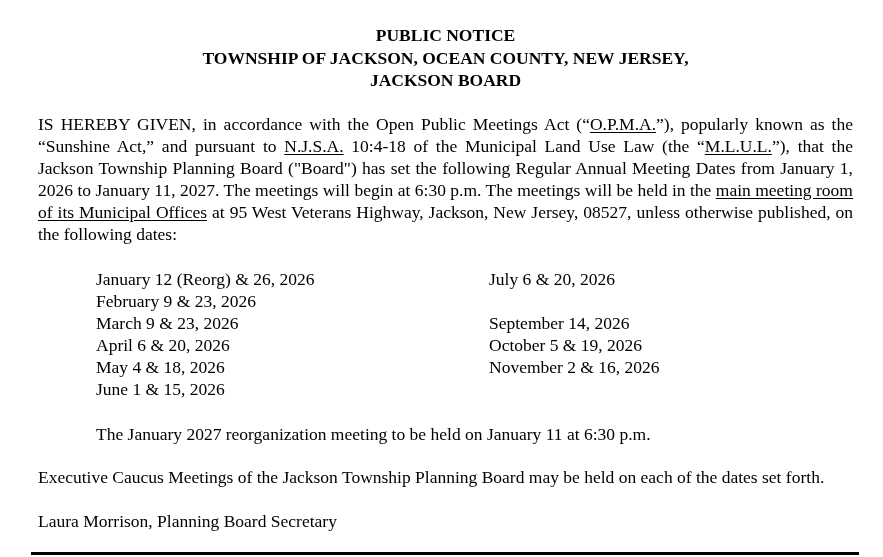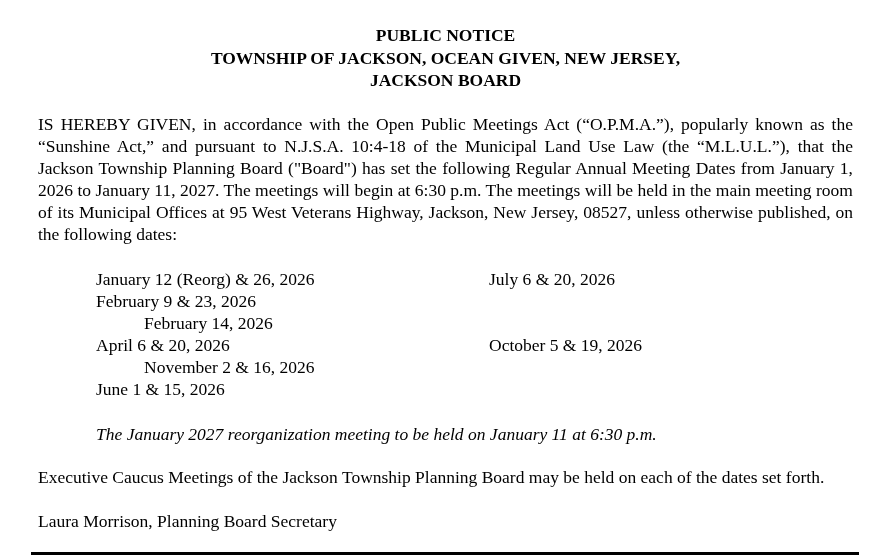--- a/index.html
+++ b/index.html
@@ -23,20 +23,21 @@
     text-align: center;
     font-weight: bold;
     line-height: 22.5px;
   }
   .notice-paragraph {
     margin-top: 21px;
     text-align: justify;
     line-height: 22px;
   }
   .u {
+    text-decoration: underline;
     text-underline-offset: 2px;
   }
   .dates-table {
     margin-top: 23px;
     margin-left: 58px;
     line-height: 22px;
   }
   .date-row {
     display: flex;
     align-items: center;
@@ -55,21 +56,20 @@
     width: 1.5px;
     height: 18px;
     background: #000000;
     margin-left: 1px;
     vertical-align: -3px;
   }
   .reorg-note {
     margin-top: 23px;
     margin-left: 58px;
     line-height: 22px;
-    font-style: italic;
   }
   .caucus-note {
     margin-top: 21px;
     text-align: justify;
     line-height: 22px;
   }
   .signature {
     margin-top: 22px;
     line-height: 22px;
   }
@@ -82,42 +82,44 @@
     background: #000000;
   }
 </style>
 </head>
 <body>
 
 <div class="page">
 
   <div class="title-block">
     <div>PUBLIC NOTICE</div>
-    <div>TOWNSHIP OF JACKSON, OCEAN GIVEN, NEW JERSEY,</div>
+    <div>TOWNSHIP OF JACKSON, OCEAN COUNTY, NEW JERSEY,</div>
     <div>JACKSON BOARD</div>
   </div>
 
   <div class="notice-paragraph"><span>IS HEREBY GIVEN, in accordance with the Open Public Meetings Act (“</span><span class="u">O.P.M.A.</span><span>”), popularly known as the “Sunshine Act,” and pursuant to </span><span class="u">N.J.S.A.</span><span> 10:4-18 of the Municipal Land Use Law (the “</span><span class="u">M.L.U.L.</span><span>”), that the Jackson Township Planning Board ("Board") has set the following Regular Annual Meeting Dates from January 1, 2026 to January 11, 2027.  The meetings will begin at 6:30 p.m.  The meetings will be held in the </span><span class="u">main meeting room of its Municipal Offices</span><span> at 95 West Veterans Highway, Jackson, New Jersey, 08527, unless otherwise published, on the following dates:</span></div>
 
   <div class="dates-table">
       <div class="date-row">
         <span class="cell-left">January 12 (Reorg) &amp; 26, 2026</span>
         <span class="cell-right">July 6 &amp; 20, 2026</span>
       </div>
       <div class="date-row">
         <span class="cell-left">February 9 &amp; 23, 2026</span>
       </div>
       <div class="date-row">
-        <span class="cell-right">February 14, 2026</span>
+        <span class="cell-left">March 9 &amp; 23, 2026</span>
+        <span class="cell-right">September 14, 2026</span>
       </div>
       <div class="date-row">
         <span class="cell-left">April 6 &amp; 20, 2026</span>
         <span class="cell-right">October 5 &amp; 19, 2026</span>
       </div>
       <div class="date-row">
+        <span class="cell-left">May 4 &amp; 18, 2026</span>
         <span class="cell-right">November 2 &amp; 16, 2026</span>
       </div>
       <div class="date-row">
         <span class="cell-left">June 1 &amp; 15, 2026</span>
       </div>
     </div>
 
   <div class="reorg-note">The January 2027 reorganization meeting to be held on January 11 at 6:30 p.m.</div>
 
   <div class="caucus-note">Executive Caucus Meetings of the Jackson Township Planning Board may be held on each of the dates set forth.</div>

